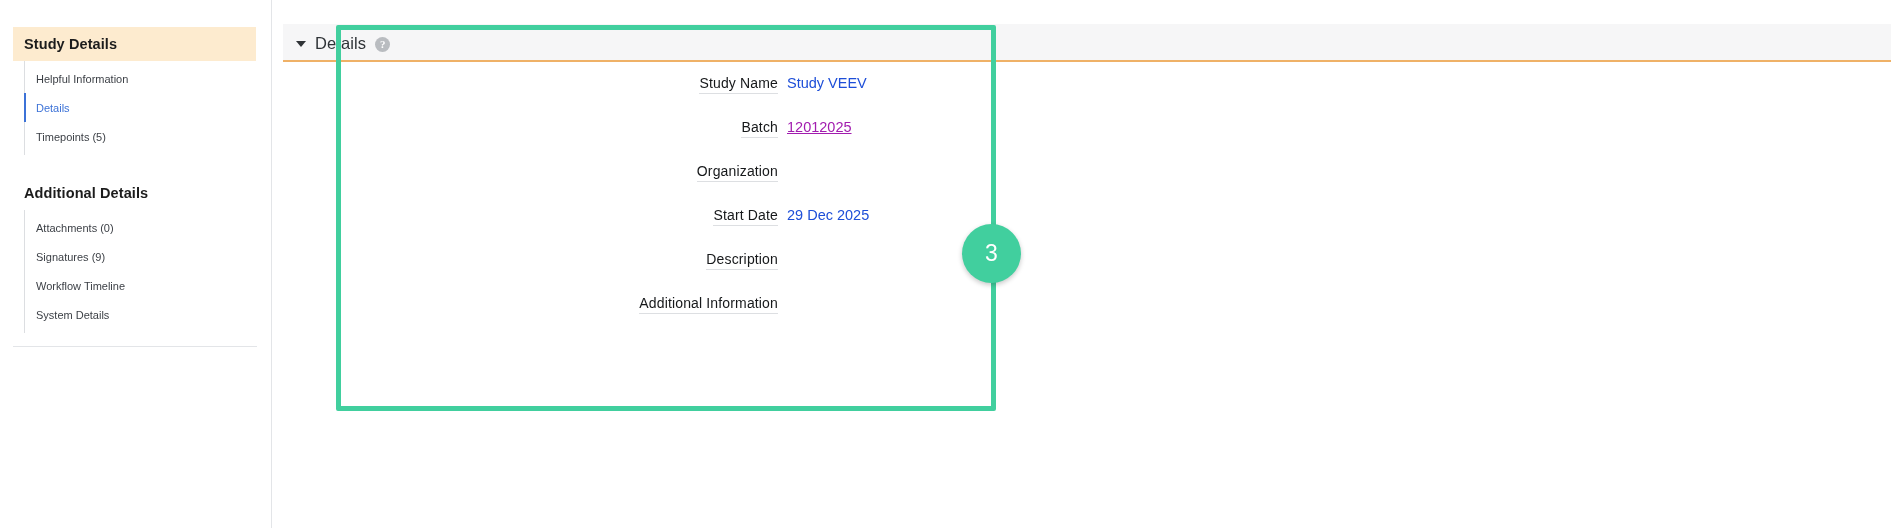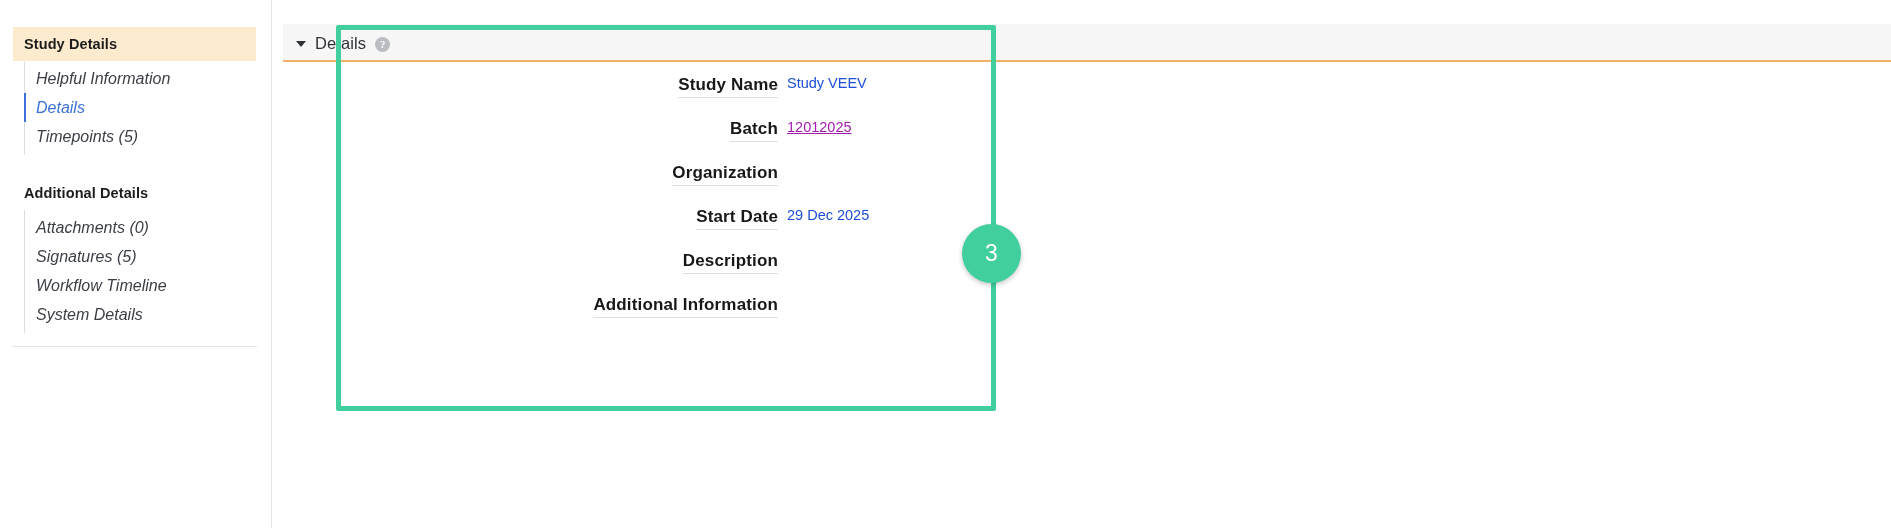--- a/index.html
+++ b/index.html
@@ -56,25 +56,24 @@
     border-left: 1px solid #dcdee1;
     padding: 3px 0 4px 0;
   }
 
   .nav-item {
     position: relative;
     height: 29px;
     display: flex;
     align-items: center;
     padding-left: 11px;
-    font-size: 16px;
+    font-size: 11px;
     color: #3b3f45;
     cursor: pointer;
     white-space: nowrap;
-    font-style: italic;
   }
   .nav-item.active {
     color: #3c72d7;
   }
   .nav-item.active::before {
     content: "";
     position: absolute;
     left: -1px;
     top: 0;
     bottom: 0;
@@ -160,22 +159,22 @@
 
   .form-row {
     display: flex;
     align-items: flex-start;
     height: 44px;
   }
 
   .form-label {
     width: 495px;
     text-align: right;
-    font-size: 17px;
-    font-weight: bold;
+    font-size: 14px;
+    font-weight: normal;
     color: #16181a;
     padding-top: 13px;
     letter-spacing: 0.15px;
   }
   .form-label > span {
     border-bottom: 1px solid #dddfe2;
     padding-bottom: 2px;
     display: inline-block;
   }
 
@@ -232,21 +231,21 @@
     <div id="sidebar-sections">
         <div class="nav-section-header highlighted">Study Details</div>
         <div class="nav-group">
           <div class="nav-item">Helpful Information</div>
           <div class="nav-item active">Details</div>
           <div class="nav-item">Timepoints (5)</div>
         </div>
         <div class="nav-section-header plain">Additional Details</div>
         <div class="nav-group">
           <div class="nav-item">Attachments (0)</div>
-          <div class="nav-item">Signatures (5)</div>
+          <div class="nav-item">Signatures (9)</div>
           <div class="nav-item">Workflow Timeline</div>
           <div class="nav-item">System Details</div>
         </div>
       </div>
     <div class="nav-divider"></div>
   </div>
 
   <div id="main">
 
     <div id="section-header">

